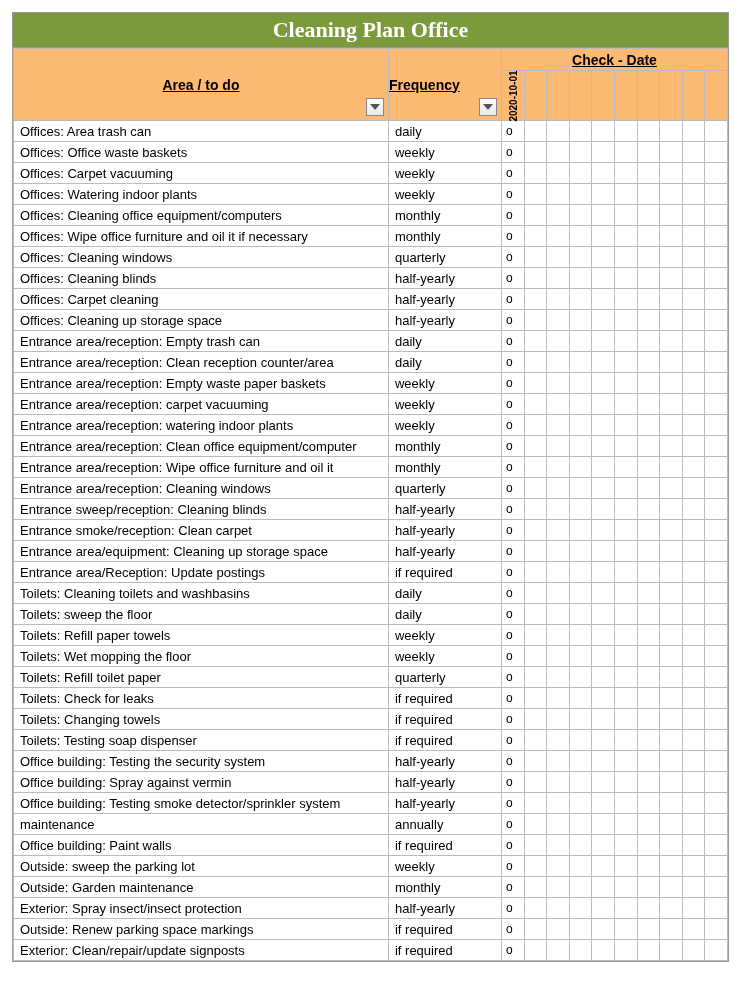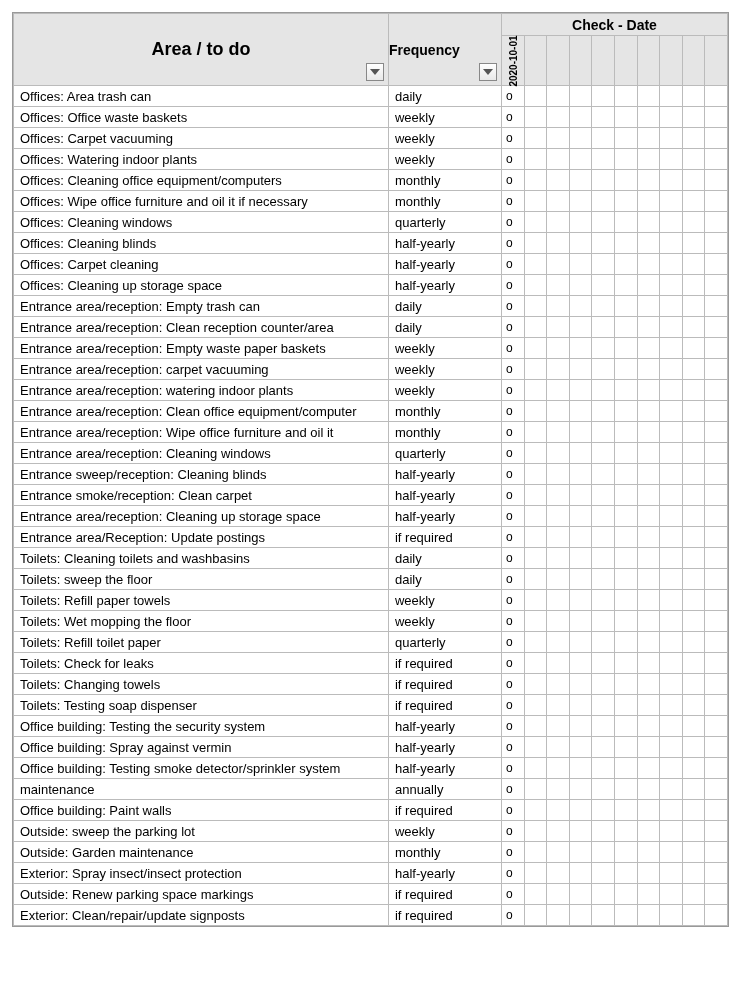--- a/index.html
+++ b/index.html
@@ -29,32 +29,33 @@
     border-collapse: collapse;
     width: 100%;
     table-layout: fixed;
   }
   th, td {
     border: 1px solid #bbb;
     padding: 0;
     vertical-align: middle;
   }
   .hdr-row th {
-    background: #e5e5e5;
+    background: #fdba74;
     font-weight: bold;
+    text-decoration: underline;
   }
   .area-col   { width: 365px; }
   .freq-col   { width: 110px; }
   .date-col   { width: 22px; }
   .check-col  { width: 22px; }
 
   .hdr-area {
     height: 72px;
     position: relative;
-    font-size: 18px;
+    font-size: 14px;
   }
   .hdr-freq {
     height: 72px;
     text-align: left;
     position: relative;
     font-size: 14px;
   }
   .filter-btn {
     position: absolute;
     right: 4px;
@@ -102,20 +103,21 @@
   }
   tbody td.blank {
     padding: 0;
   }
   colgroup col {}
 </style>
 </head>
 <body>
 
 <div class="sheet">
+  <div class="title-bar">Cleaning Plan Office</div>
   <table>
     <colgroup>
       <col class="area-col">
       <col class="freq-col">
       <col class="date-col">
         <col class="check-col">
         <col class="check-col">
         <col class="check-col">
         <col class="check-col">
         <col class="check-col">
@@ -434,21 +436,21 @@
           <td class="blank"></td>
           <td class="blank"></td>
           <td class="blank"></td>
           <td class="blank"></td>
           <td class="blank"></td>
           <td class="blank"></td>
           <td class="blank"></td>
           <td class="blank"></td>
         </tr>
         <tr>
-          <td>Entrance area/reception: Cleaning up storage space</td>
+          <td>Entrance area/equipment: Cleaning up storage space</td>
           <td>half-yearly</td>
           <td class="mark">o</td>
           <td class="blank"></td>
           <td class="blank"></td>
           <td class="blank"></td>
           <td class="blank"></td>
           <td class="blank"></td>
           <td class="blank"></td>
           <td class="blank"></td>
           <td class="blank"></td>

